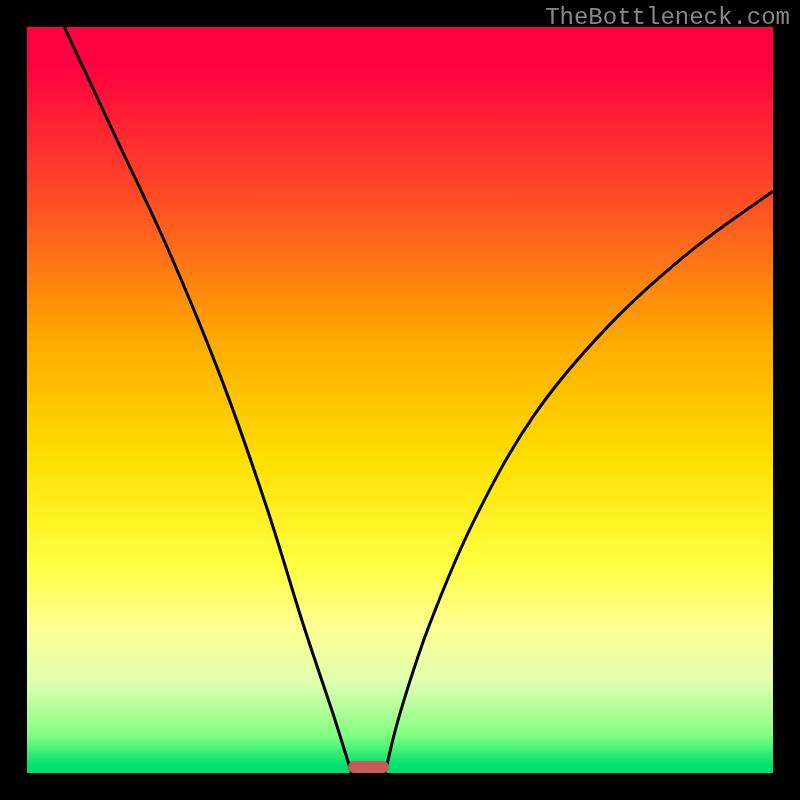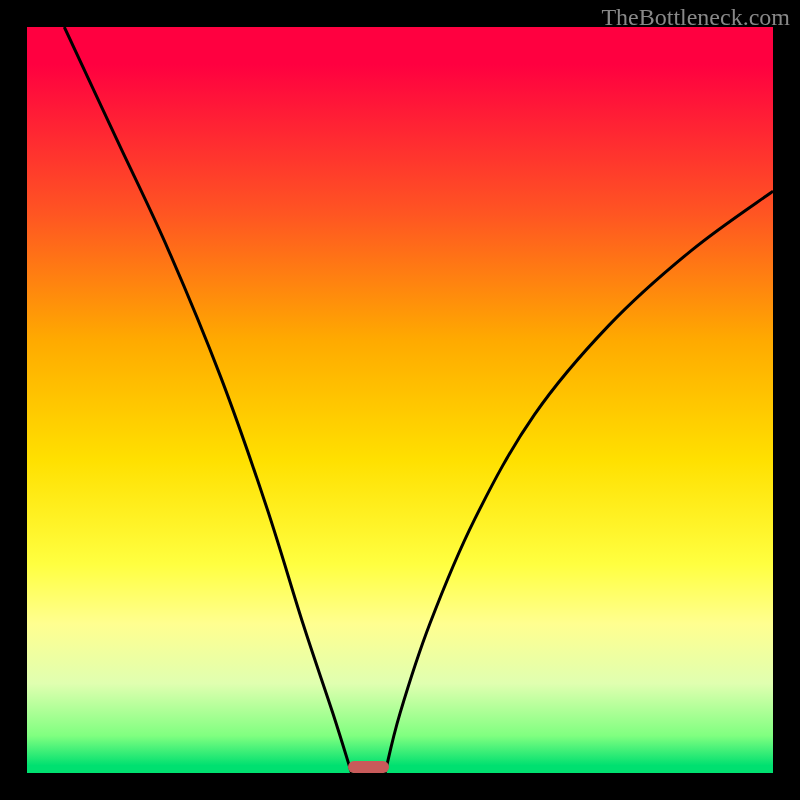--- a/index.html
+++ b/index.html
@@ -1,18 +1,18 @@
 <!DOCTYPE html>
 <html><head>
 <meta charset="utf-8">
 <style>
 body { margin: 0; padding: 0; background: #fff; }
 .chart-container { width: 800px; height: 800px; position: relative; background: #000; }
 .plot-area { position: absolute; left: 27px; top: 27px; width: 746px; height: 746px; background: linear-gradient(to bottom, #ff0040 0%, #ff0040 5%, #ff5522 25%, #ffaa00 42%, #ffe000 58%, #ffff40 72%, #ffff90 80%, #e0ffb0 88%, #80ff80 95%, #00e070 99%, #00e070 100%); }
-.watermark { position: absolute; top: 4px; right: 10px; font-family: Liberation Serif, serif; font-size: 24px; color: #888; font-weight: 500; }
+.watermark { position: absolute; top: 4px; right: 10px; font-family: Liberation Mono, monospace; font-size: 24px; color: #888; font-weight: 500; }
 .curve { position: absolute; left: 27px; top: 27px; width: 746px; height: 746px; pointer-events: none; }
 .marker { position: absolute; background: #c85a5a; border-radius: 6px; height: 12px; }
 </style>
 </head>
 <body>
 
 <div class="chart-container">
   <div class="plot-area"></div>
   <svg class="curve" viewBox="0 0 746 746" preserveAspectRatio="none">
     <path id="left-path" fill="none" stroke="#000" stroke-width="3" d="M 37.300000000000004 0 C 46.699600000000004 20.141999999999996 70.7208 71.61599999999996 89.52 111.89999999999998 C 108.3192 152.184 122.94080000000001 180.83040000000005 141.74 223.80000000000007 C 160.53920000000002 266.7696000000001 176.5036 304.9648 193.96 350.62 C 211.4164 396.2752 223.94920000000002 433.12760000000003 238.72 477.44 C 253.49079999999998 521.7524 263.9348 559.2016 276.02 596.8 C 288.10519999999997 634.3983999999999 297.13179999999994 659.464 305.85999999999996 686.32 C 314.5882 713.176 321.15299999999996 735.2576 324.51 746"></path>

